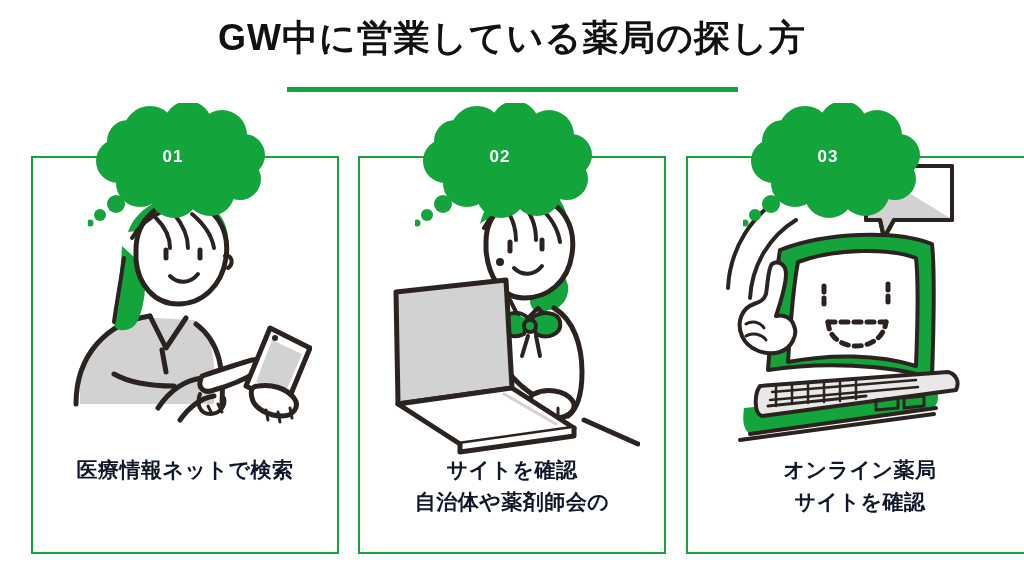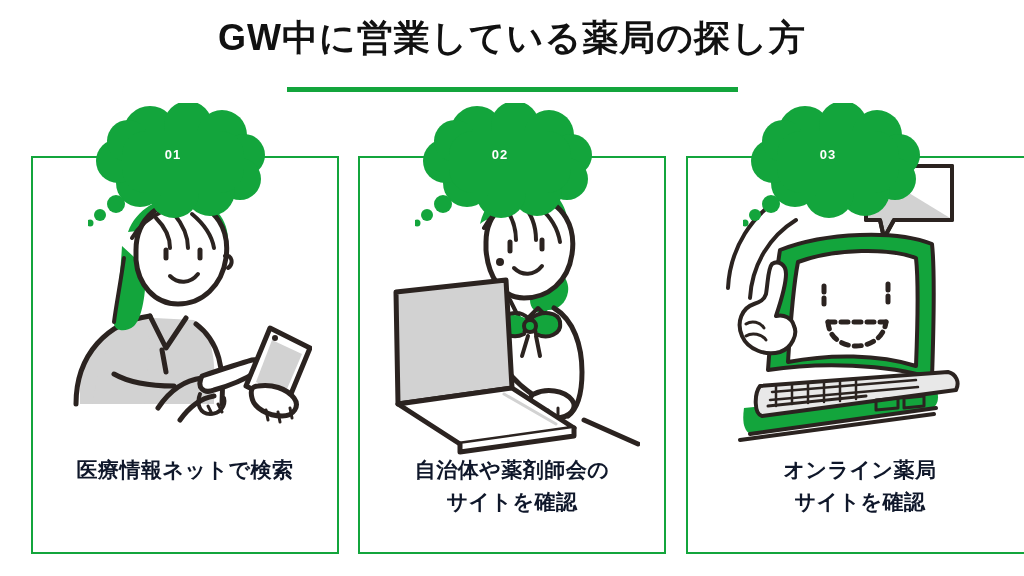--- a/index.html
+++ b/index.html
@@ -82,21 +82,21 @@
   #cloud-2 { left: 415px; }
   #cloud-3 { left: 743px; text-decoration: underline; }
   .cloud-wrap svg { display: block; }
   .cloud-num {
     position: absolute;
     left: 0;
     top: 44px;
     width: 170px;
     text-align: center;
     color: #ffffff;
-    font-size: 13px;
+    font-size: 17px;
     font-weight: 700;
     letter-spacing: 1px;
   }
 
   
   .illus {
     position: absolute;
     top: 0; left: 0;
     width: 308px;
     height: 300px;
@@ -217,22 +217,22 @@
 
           <path d="M10 246 L124 230 L186 270 L72 286 Z" fill="#ffffff"></path>
           <path d="M72 286 L72 294 L186 278 L186 270" fill="#ffffff"></path>
           <path d="M116 236 L168 266" stroke-width="3" stroke="#d2d2d2"></path>
 
           <path d="M196 262 L250 286"></path>
         </g>
       </svg>
     </div>
     <div class="caption">
+      <div>サイトを確認</div>
       <div>自治体や薬剤師会の</div>
-      <div>サイトを確認</div>
     </div>
   </div>
 
   <div class="card" id="card-3">
     <div class="illus">
       <svg width="252" height="300" viewBox="0 0 252 300">
         <g fill="none" stroke="#2b2320" stroke-width="4" stroke-linecap="round" stroke-linejoin="round">
 
           <path d="M12 130 C14 90 36 56 68 38" stroke-width="4"></path>
           <path d="M34 140 C36 106 54 78 80 62" stroke-width="4"></path>

